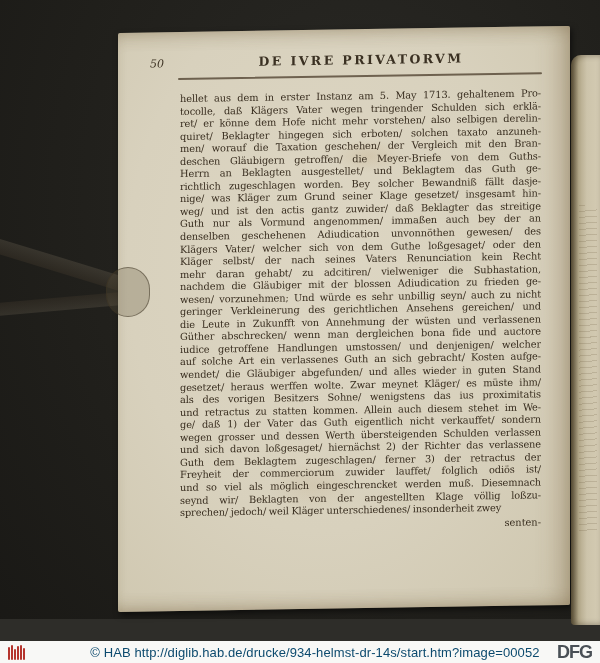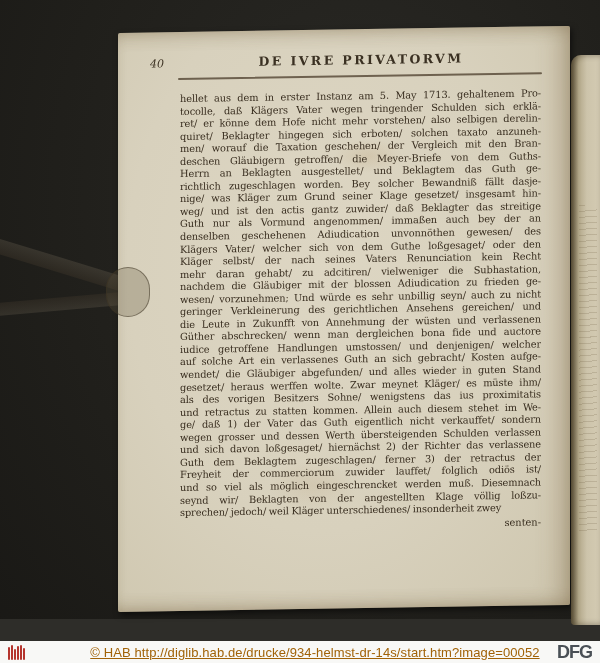--- a/index.html
+++ b/index.html
@@ -71,40 +71,40 @@
     background:#f8f8f6;display:flex;align-items:center;
     font-family:"Liberation Sans",sans-serif;}
   .hab-logo{margin-left:8px;width:24px;height:15px;display:flex;align-items:flex-end;gap:1px;}
   .hab-logo i{display:block;width:2px;background:#b5342d;border-radius:1px;}
   .hab-logo i:nth-child(1){height:13px}
   .hab-logo i:nth-child(2){height:15px}
   .hab-logo i:nth-child(3){height:11px}
   .hab-logo i:nth-child(4){height:14px}
   .hab-logo i:nth-child(5){height:15px}
   .hab-logo i:nth-child(6){height:12px}
-  .footer-url{flex:1;text-align:center;padding-left:42px;font-size:13px;color:#a16207;
-    letter-spacing:0.1px;white-space:nowrap;overflow:hidden;text-decoration:underline;}
+  .footer-url{flex:1;text-align:center;padding-left:42px;font-size:13px;color:#0c4a6e;
+    letter-spacing:0.1px;white-space:nowrap;overflow:hidden;}
   .dfg-logo{margin-right:7px;font-size:19px;font-weight:bold;color:#4a5056;
     letter-spacing:-1px;transform:scaleX(0.95);}
 </style>
 </head>
 <body>
 
 <div class="scan-bg"></div>
 <div class="lower-band"></div>
 
 <div class="clamp-strip upper"></div>
 <div class="clamp-strip lower"></div>
 
 <div class="page">
   <div class="stain s1"></div>
   <div class="stain s2"></div>
 
   <div class="page-header">
-    <span class="page-number">40</span>
+    <span class="page-number">50</span>
     <span class="running-header">DE IVRE PRIVATORVM</span>
   </div>
   <div class="header-rule"></div>
 
   <div class="text-block">
       <div class="line">hellet aus dem in erster Instanz am 5. May 1713. gehaltenem Pro-</div>
       <div class="line">tocolle, daß Klägers Vater wegen tringender Schulden sich erklä-</div>
       <div class="line">ret/ er könne dem Hofe nicht mehr vorstehen/ also selbigen derelin-</div>
       <div class="line">quiret/ Beklagter hingegen sich erboten/ solchen taxato anzuneh-</div>
       <div class="line">men/ worauf die Taxation geschehen/ der Vergleich mit den Bran-</div>

